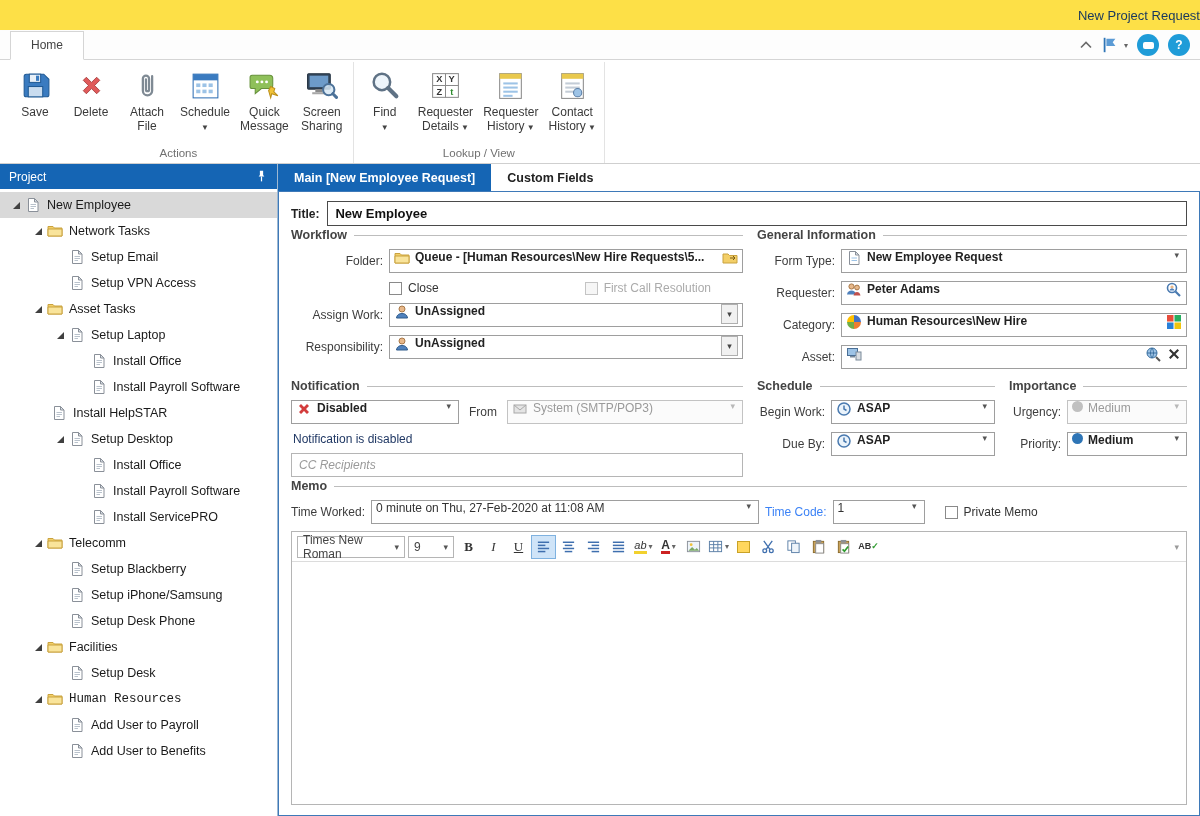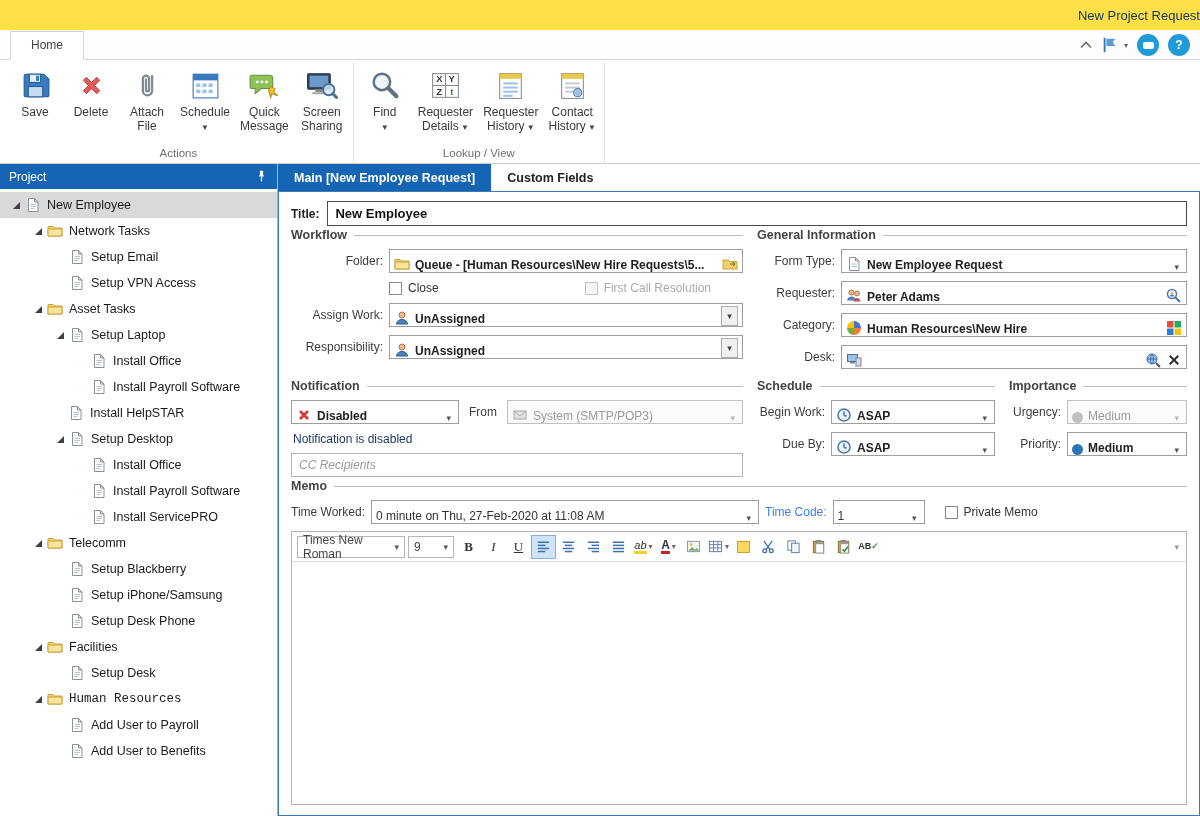--- a/index.html
+++ b/index.html
@@ -56,21 +56,21 @@
   .title-row .tlabel { font-weight:bold; color:#222; }
   .title-input { flex:1; height:25px; border:1px solid #4a4a4a; font-weight:bold; font-size:13px; padding:0 7px; font-family:inherit; color:#111; }
   .cols { display:flex; gap:14px; }
   .col-left { width:452px; flex:none; }
   .col-right { flex:1; min-width:0; }
   .section-h { display:flex; align-items:center; gap:7px; font-weight:bold; color:#444; margin-bottom:7px; font-size:12.5px; }
   .section-h::after { content:""; flex:1; height:1px; background:#bdbdbd; }
   .frow { display:flex; align-items:center; margin-bottom:8px; gap:6px; }
   .flabel { text-align:right; color:#3d3d3d; flex:none; }
   .w92 { width:92px; } .w78 { width:78px; } .w68 { width:68px; } .w52 { width:52px; }
-  .field { flex:1; min-width:0; height:24px; border:1px solid #9e9e9e; background:#fff; display:flex; align-items:flex-end; gap:5px; padding:0 4px; }
+  .field { flex:1; min-width:0; height:24px; border:1px solid #9e9e9e; background:#fff; display:flex; align-items:flex-start; gap:5px; padding:0 4px; }
   .field .val { flex:1; white-space:nowrap; overflow:hidden; font-weight:bold; color:#222; }
   .field .val.plain { font-weight:normal; color:#333; }
   .field .arrow { color:#555; font-size:9px; padding:0 3px; flex:none; }
   .field.disabled { background:#fbfbfb; border-color:#c3c3c3; }
   .field.disabled .val { color:#9a9a9a; font-weight:normal; }
   .field.disabled .arrow { color:#b8b8b8; }
   .combo-btn { width:17px; height:20px; border:1px solid #b0b0b0; background:#f1f1f1; display:flex; align-items:center; justify-content:center; font-size:9px; color:#444; flex:none; }
   .icon16 { width:16px; height:16px; flex:none; display:flex; }
   .icon16 svg { width:16px; height:16px; display:block; }
   .checkbox { width:13px; height:13px; border:1px solid #8a8a8a; background:#fff; flex:none; }
@@ -427,21 +427,21 @@
               <path d="M9.5 1.5L13 5H9.5z" fill="#dbe1e8" stroke="#8a9099"></path>
               <g stroke="#b9c2cc">
                 <line x1="5.5" y1="7.5" x2="11" y2="7.5"></line>
                 <line x1="5.5" y1="9.5" x2="11" y2="9.5"></line>
                 <line x1="5.5" y1="11.5" x2="9" y2="11.5"></line>
               </g>
             </svg>
           </span>
           <span>Install Payroll Software</span>
         </div>
-        <div class="tree-item" style="padding-left: 36px; margin-left: 17px;">
+        <div class="tree-item" style="padding-left: 36px;">
           <span class="tree-caret"></span>
           <span class="tree-icon">
             <svg viewBox="0 0 16 16">
               <path d="M3.5 1.5h6L13 5v9.5H3.5z" fill="#fff" stroke="#8a9099"></path>
               <path d="M9.5 1.5L13 5H9.5z" fill="#dbe1e8" stroke="#8a9099"></path>
               <g stroke="#b9c2cc">
                 <line x1="5.5" y1="7.5" x2="11" y2="7.5"></line>
                 <line x1="5.5" y1="9.5" x2="11" y2="9.5"></line>
                 <line x1="5.5" y1="11.5" x2="9" y2="11.5"></line>
               </g>
@@ -786,21 +786,21 @@
                     <rect x="1" y="1" width="6.5" height="6.5" fill="#e74c3c"></rect>
                     <rect x="8.5" y="1" width="6.5" height="6.5" fill="#27ae60"></rect>
                     <rect x="1" y="8.5" width="6.5" height="6.5" fill="#2980d9"></rect>
                     <rect x="8.5" y="8.5" width="6.5" height="6.5" fill="#f1c40f"></rect>
                   </svg>
                 </span>
             </div>
           </div>
 
           <div class="frow">
-            <span class="flabel w78">Desk:</span>
+            <span class="flabel w78">Asset:</span>
             <div class="field">
               <span class="icon16">
                   <svg viewBox="0 0 16 16">
                     <rect x="1.5" y="2.5" width="10" height="7" fill="#9dc3e6" stroke="#4a6f96"></rect>
                     <rect x="4" y="10" width="5" height="1.5" fill="#7a8a9a"></rect>
                     <rect x="10" y="6" width="5" height="8" fill="#d8dde2" stroke="#7a8a9a"></rect>
                   </svg>
                 </span>
               <span class="val"></span>
               <span class="icon16">

